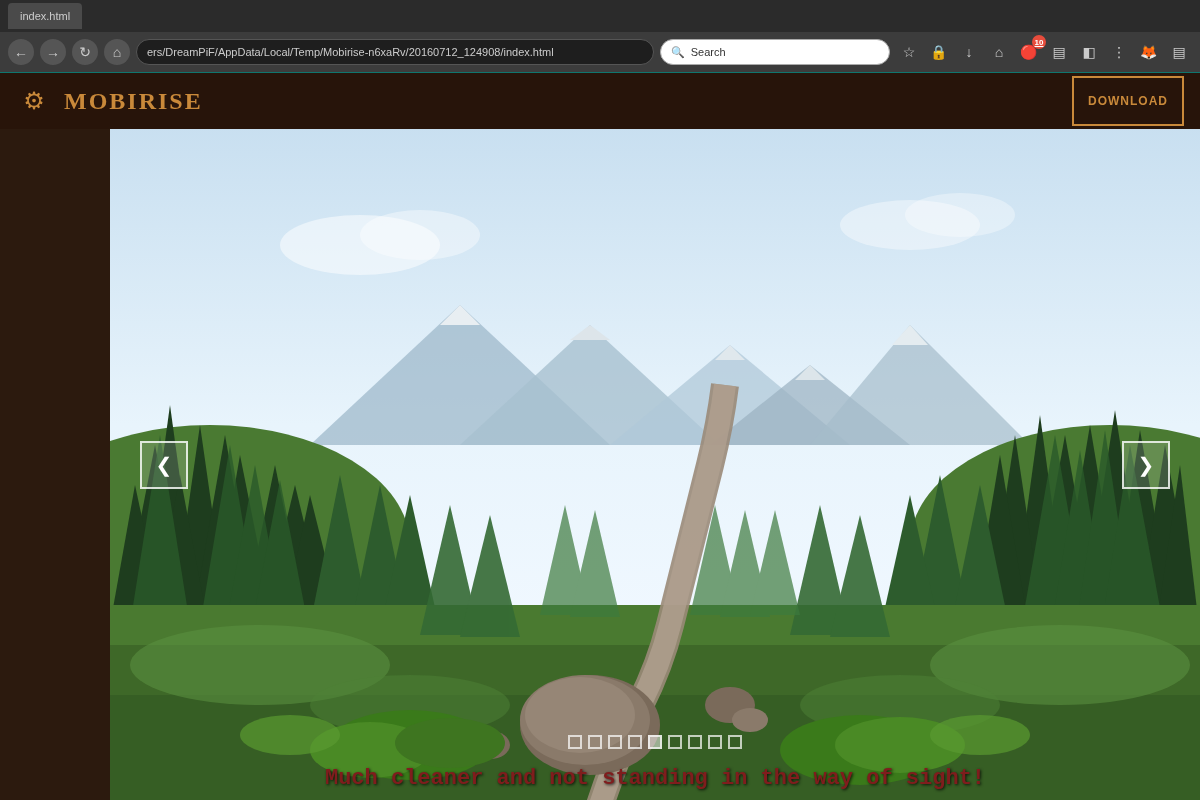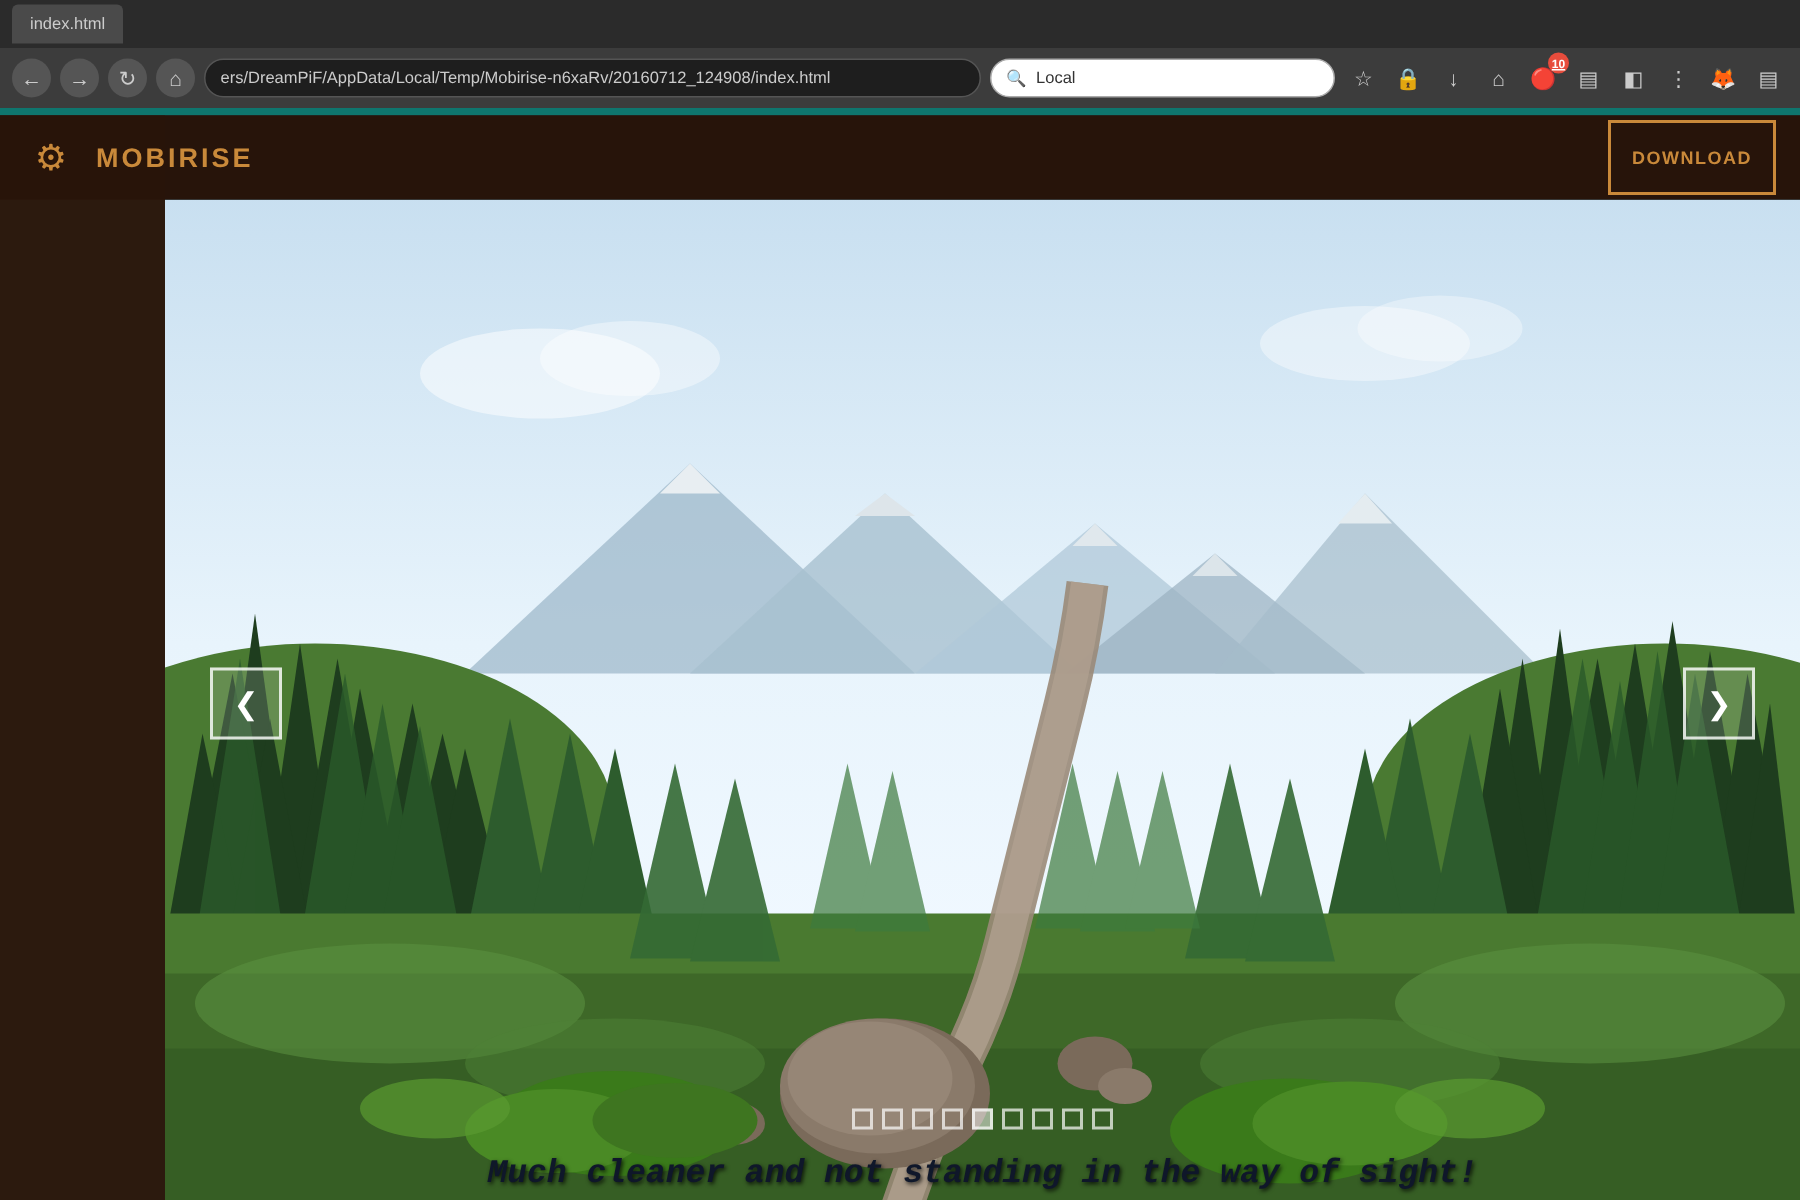--- a/index.html
+++ b/index.html
@@ -2,21 +2,21 @@
 <html><head>
   <meta charset="utf-8">
   <style>
     * { margin: 0; padding: 0; box-sizing: border-box; }
     body { width: 1200px; height: 800px; overflow: hidden; background: #1a1a1a; font-family: Arial, sans-serif; }
 
     
     .browser-chrome {
       width: 100%;
       background: #3c3c3c;
-      border-bottom: 5px solid #0f766e;
+      border-bottom: 1px solid #0f766e;
     }
 
     
     .tab-bar {
       display: flex;
       align-items: center;
       background: #2b2b2b;
       height: 32px;
       padding: 0 8px;
       gap: 4px;
@@ -155,23 +155,24 @@
       gap: 12px;
     }
     .app-logo-icon {
       width: 36px; height: 36px;
       color: #c9893a;
       font-size: 24px;
       display: flex; align-items: center; justify-content: center;
     }
     .app-title-text {
       color: #c9893a;
-      font-size: 18px;
+      font-size: 24px;
       font-weight: bold;
       letter-spacing: 2px;
+      font-family: Liberation Serif, serif;
     }
     .header-spacer { flex: 1; }
     .download-btn {
       background: transparent;
       border: 2px solid #c9893a;
       color: #c9893a;
       font-size: 12px;
       font-weight: bold;
       padding: 16px 14px;
       cursor: pointer;
@@ -233,23 +234,22 @@
     .slide-dot.active {
       background: rgba(255,255,255,0.5);
     }
 
     
     .slide-caption {
       position: absolute;
       bottom: 10px;
       left: 0; right: 0;
       text-align: center;
-      color: #0f172a;
+      color: #7f1d1d;
       font-size: 22px;
-      font-style: italic;
       font-weight: bold;
       text-shadow: 1px 1px 3px rgba(0,0,0,0.8);
       font-family: 'Courier New', monospace;
       z-index: 20;
       padding: 0 20px;
     }
 
     
     .scene-svg {
       width: 100%;
@@ -273,21 +273,21 @@
     <button class="nav-btn">→</button>
     <button class="nav-btn">↻</button>
     <button class="nav-btn">⌂</button>
 
     <div class="address-bar">
       <span>ers/DreamPiF/AppData/Local/Temp/Mobirise-n6xaRv/20160712_124908/index.html</span>
     </div>
 
     <div class="search-bar">
       <span class="search-icon-small">🔍</span>
-      <span>Local</span>
+      <span>Search</span>
     </div>
 
     <div class="toolbar-icons">
       <button class="toolbar-icon-btn">☆</button>
       <button class="toolbar-icon-btn">🔒</button>
       <button class="toolbar-icon-btn">↓</button>
       <button class="toolbar-icon-btn">⌂</button>
       <div class="badge">
         <button class="toolbar-icon-btn">🔴</button>
         <span class="badge-count">10</span>

